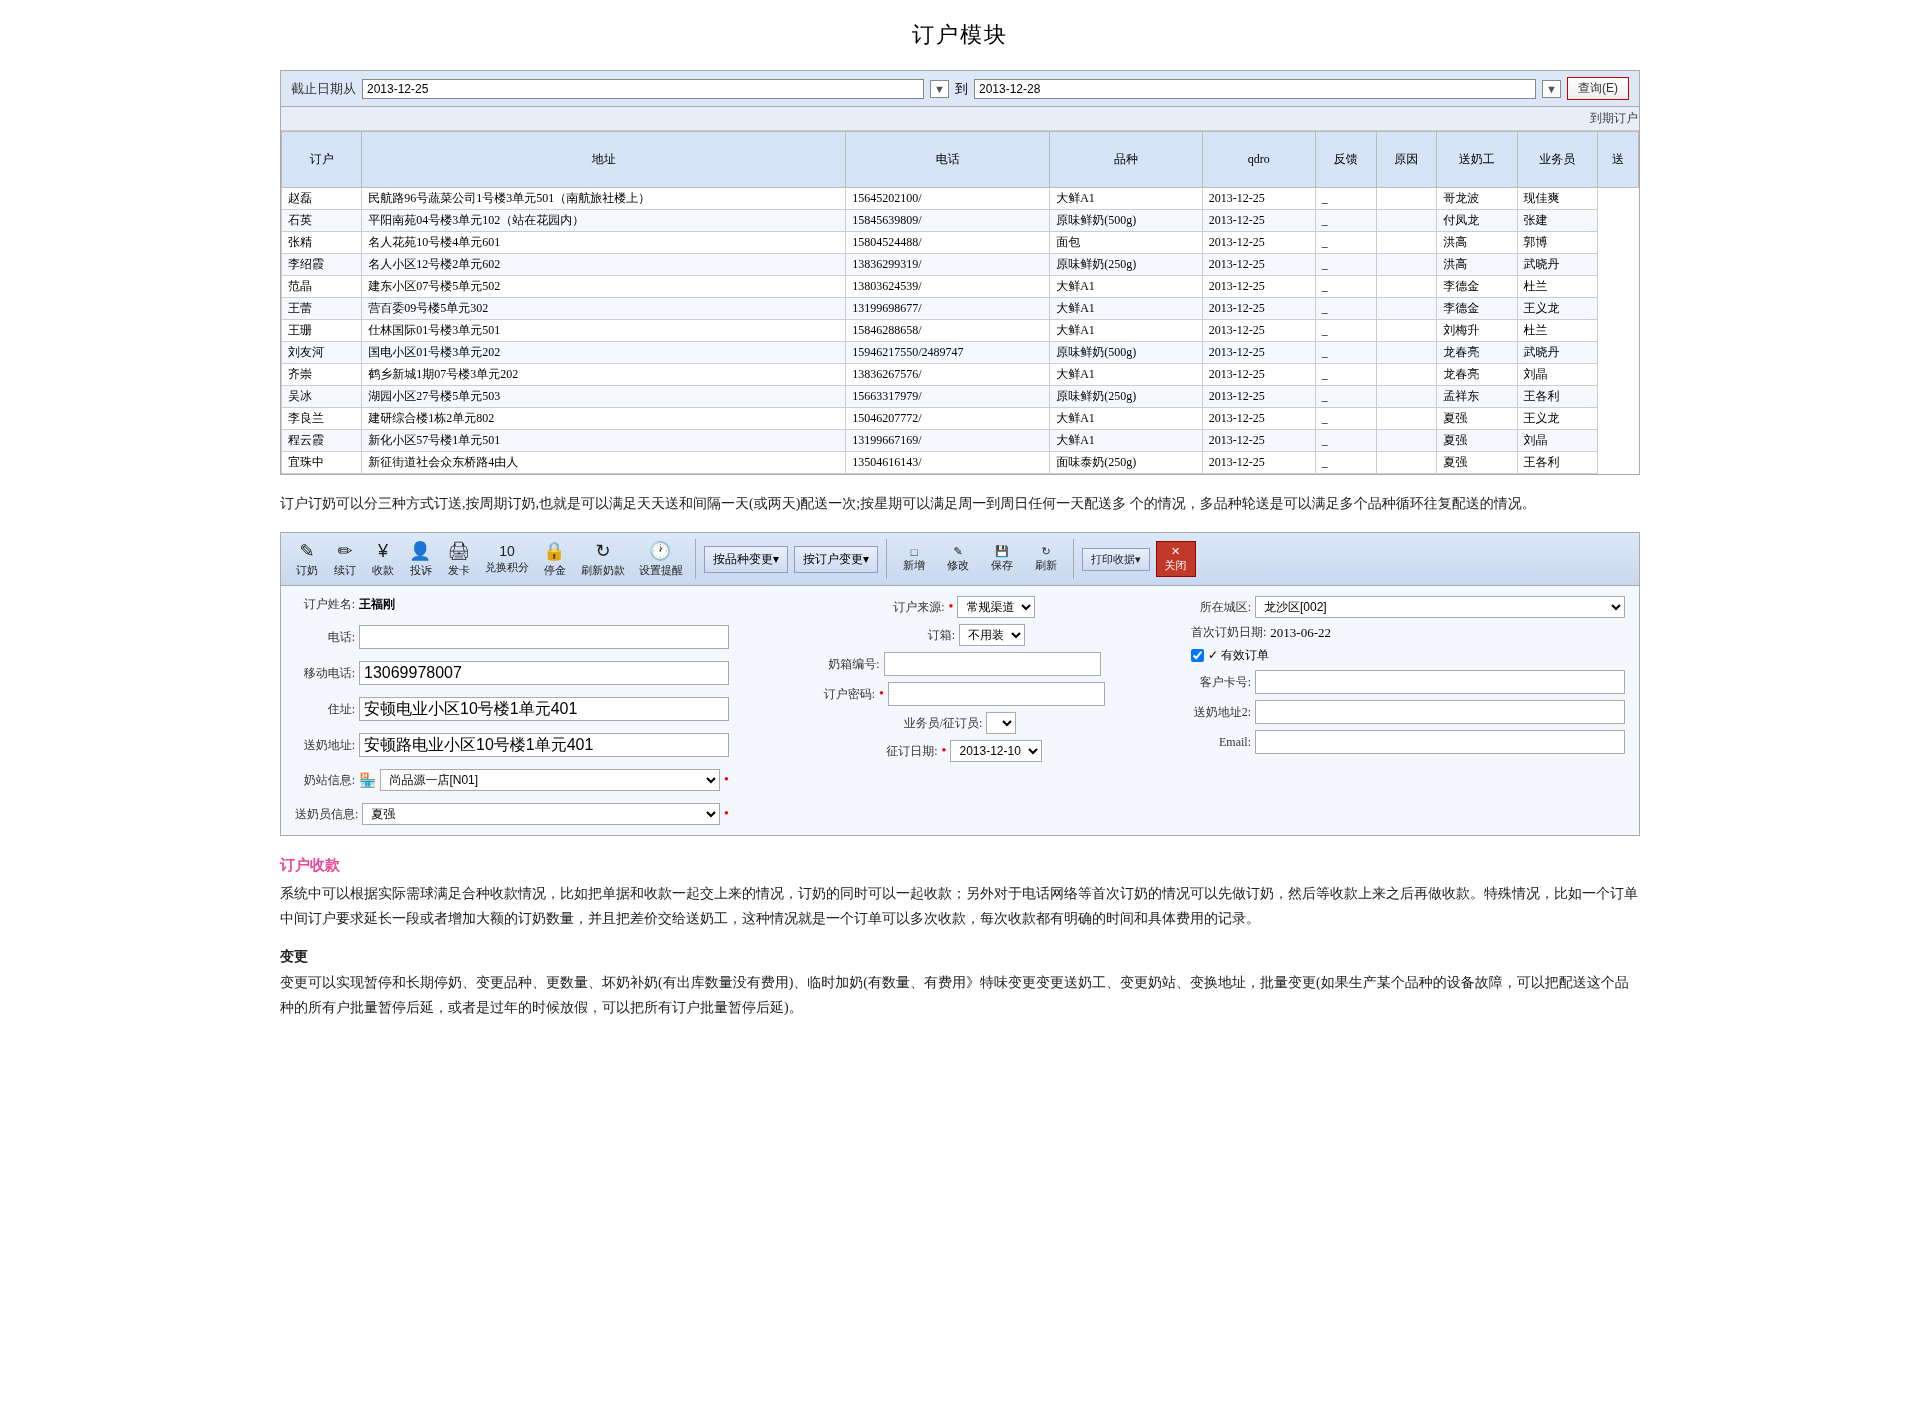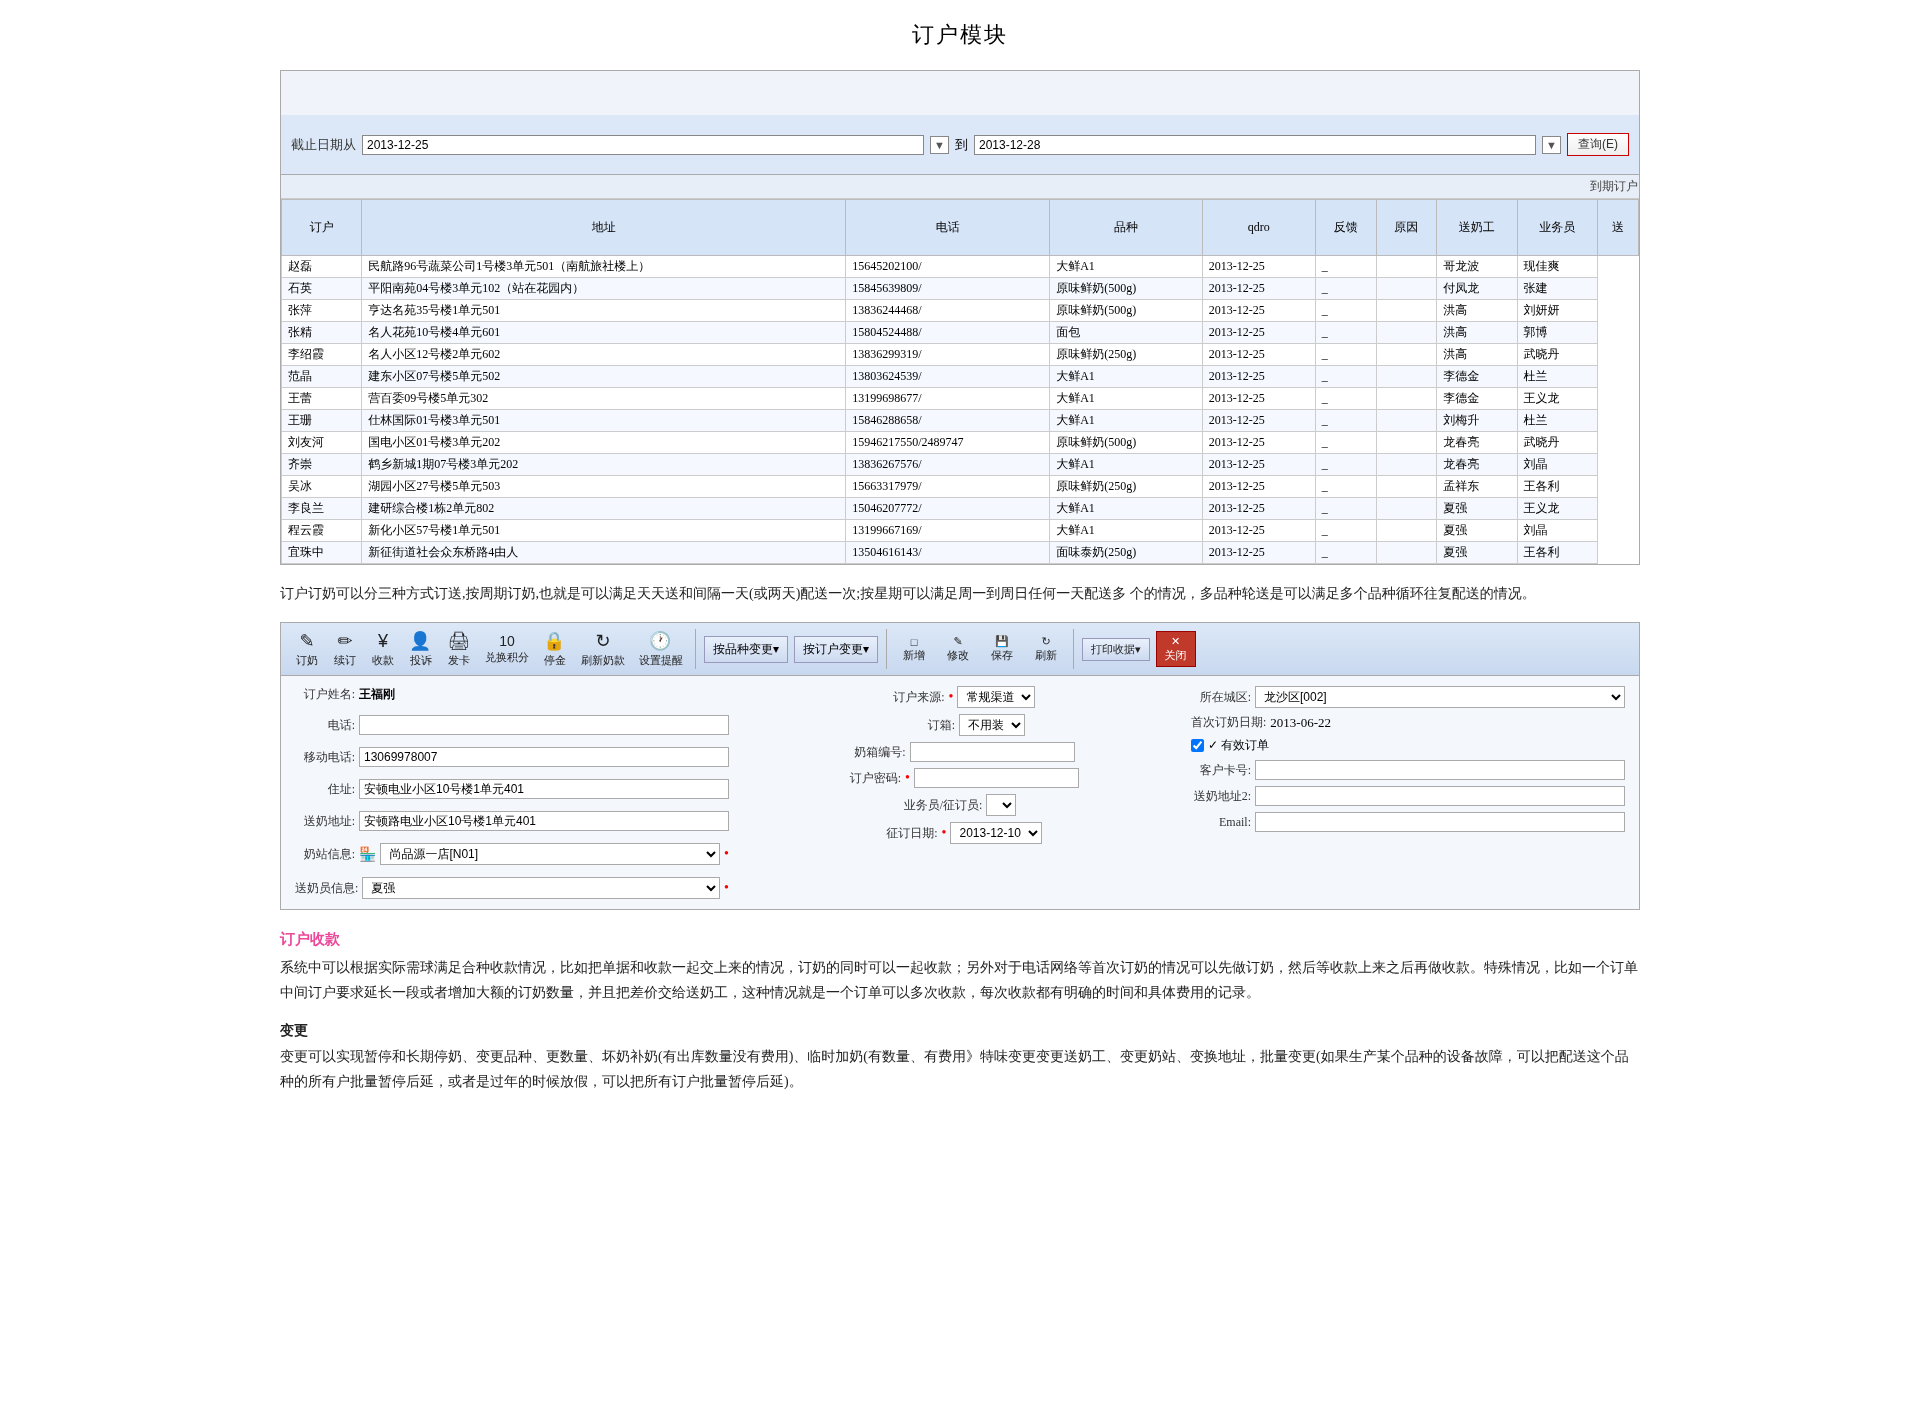--- a/index.html
+++ b/index.html
@@ -25,25 +25,24 @@
     
     .top-section {
       border: 1px solid #aaa;
       background: #f0f4fa;
       margin-bottom: 16px;
     }
 
     .filter-bar {
       background: #dce8f7;
       border-bottom: 1px solid #aaa;
-      padding: 18px 10px;
+      padding: 6px 10px;
       display: flex;
       align-items: center;
       gap: 6px;
-      margin-top: 44px;
     }
 
     .filter-bar label {
       font-size: 13px;
       color: #333;
     }
 
     .filter-bar input[type="text"] {
       border: 1px solid #888;
       padding: 2px 4px;
@@ -250,21 +249,21 @@
     .form-value {
       font-size: 12px;
       color: #000;
       font-weight: bold;
     }
 
     .form-input {
       border: 1px solid #aaa;
       background: #fff;
       padding: 2px 4px;
-      font-size: 12px;
+      font-size: 16px;
       flex: 1;
       min-width: 0;
     }
 
     .required-dot {
       color: red;
       font-size: 14px;
     }
 
     .form-select {
@@ -357,31 +356,20 @@
           <td>平阳南苑04号楼3单元102（站在花园内）</td>
           <td>15845639809/</td>
           <td>原味鲜奶(500g)</td>
           <td>2013-12-25</td>
           <td>_</td>
           <td></td>
           <td>付凤龙</td>
           <td>张建</td>
         </tr>
         <tr>
-          <td>张萍</td>
-          <td>亨达名苑35号楼1单元501</td>
-          <td>13836244468/</td>
-          <td>原味鲜奶(500g)</td>
-          <td>2013-12-25</td>
-          <td>_</td>
-          <td></td>
-          <td>洪高</td>
-          <td>刘妍妍</td>
-        </tr>
-        <tr>
           <td>张精</td>
           <td>名人花苑10号楼4单元601</td>
           <td>15804524488/</td>
           <td>面包</td>
           <td>2013-12-25</td>
           <td>_</td>
           <td></td>
           <td>洪高</td>
           <td>郭博</td>
         </tr>

